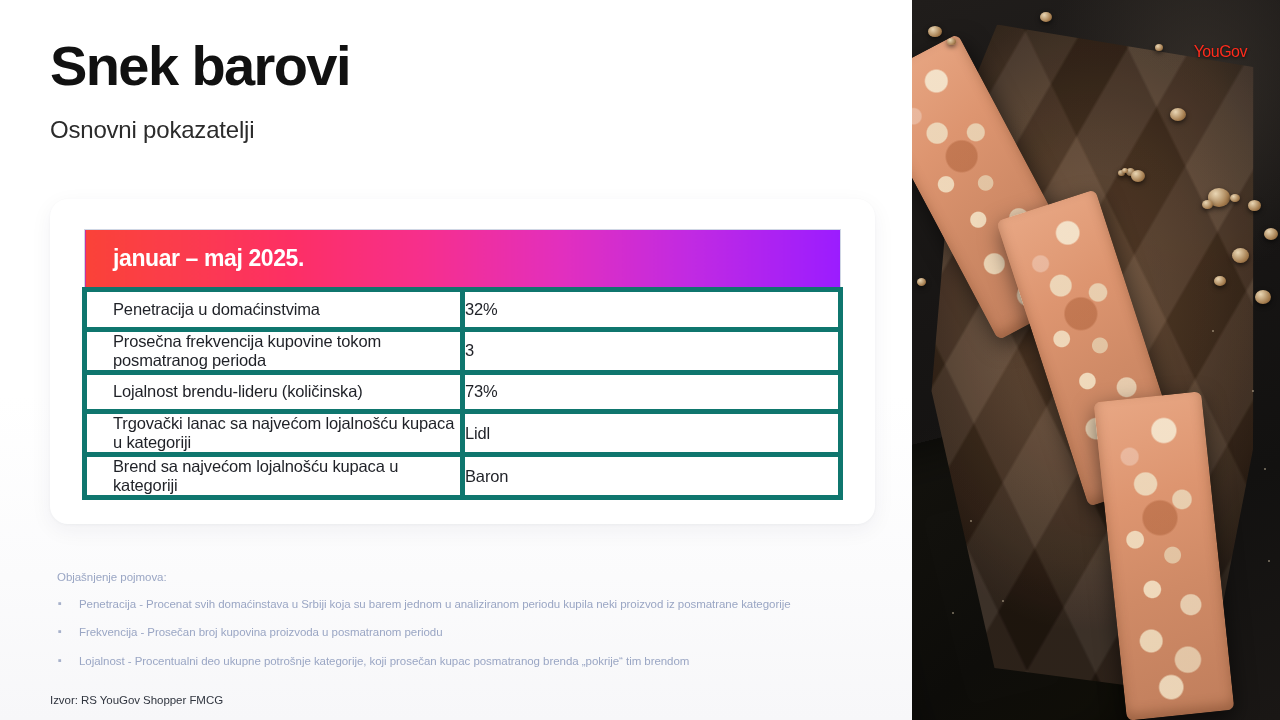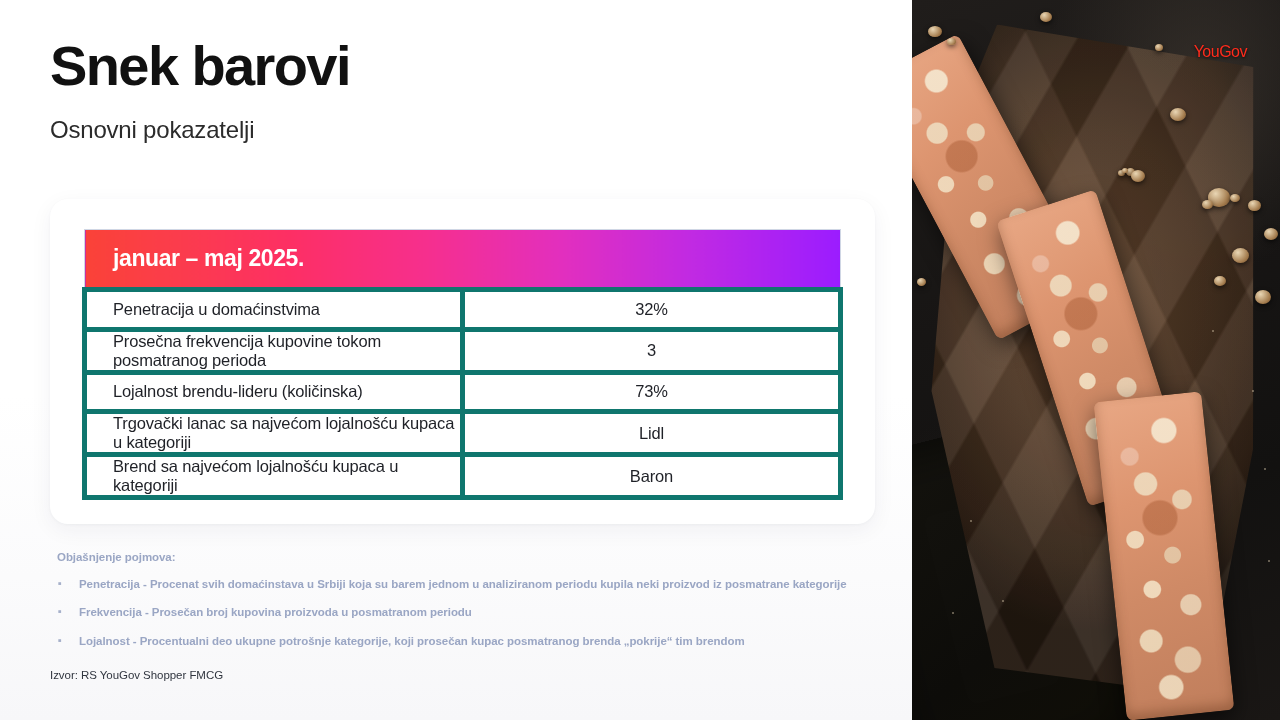--- a/index.html
+++ b/index.html
@@ -116,31 +116,29 @@
     background: #ffffff;
   }
 
   .kpi-table td.label-cell {
     padding-left: 26px;
     text-align: left;
     width: 577px;
   }
 
   .kpi-table td.value-cell {
-    text-align: center;
     width: 184px;
   }
 
   
   .notes {
     position: absolute;
     left: 57px;
-    top: 551px;
+    top: 571px;
     width: 840px;
-    font-weight: bold;
   }
 
   .notes-heading {
     font-size: 11.5px;
     color: #9aa6c4;
     letter-spacing: -0.05px;
     margin-bottom: 14px;
   }
 
   .note-row {
@@ -162,21 +160,21 @@
   .note-text {
     font-size: 11.5px;
     color: #9aa6c4;
     line-height: 1.25;
     letter-spacing: -0.05px;
   }
 
   .source-line {
     position: absolute;
     left: 50px;
-    top: 669px;
+    top: 694px;
     font-size: 11.5px;
     color: #30353f;
     letter-spacing: -0.05px;
   }
 
   
   .photo {
     position: absolute;
     left: 912px;
     top: 0;

